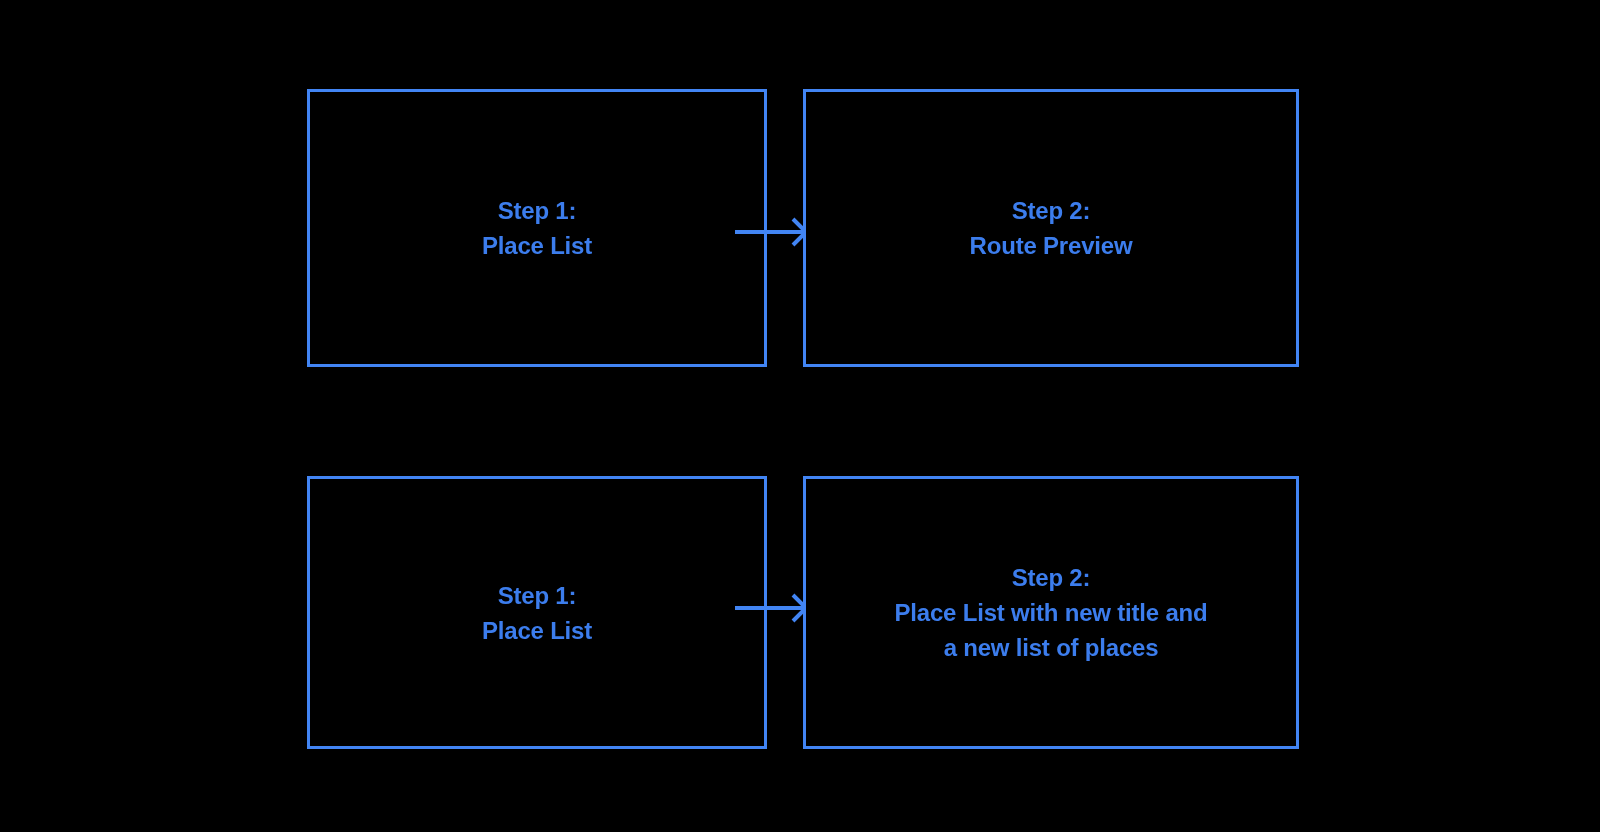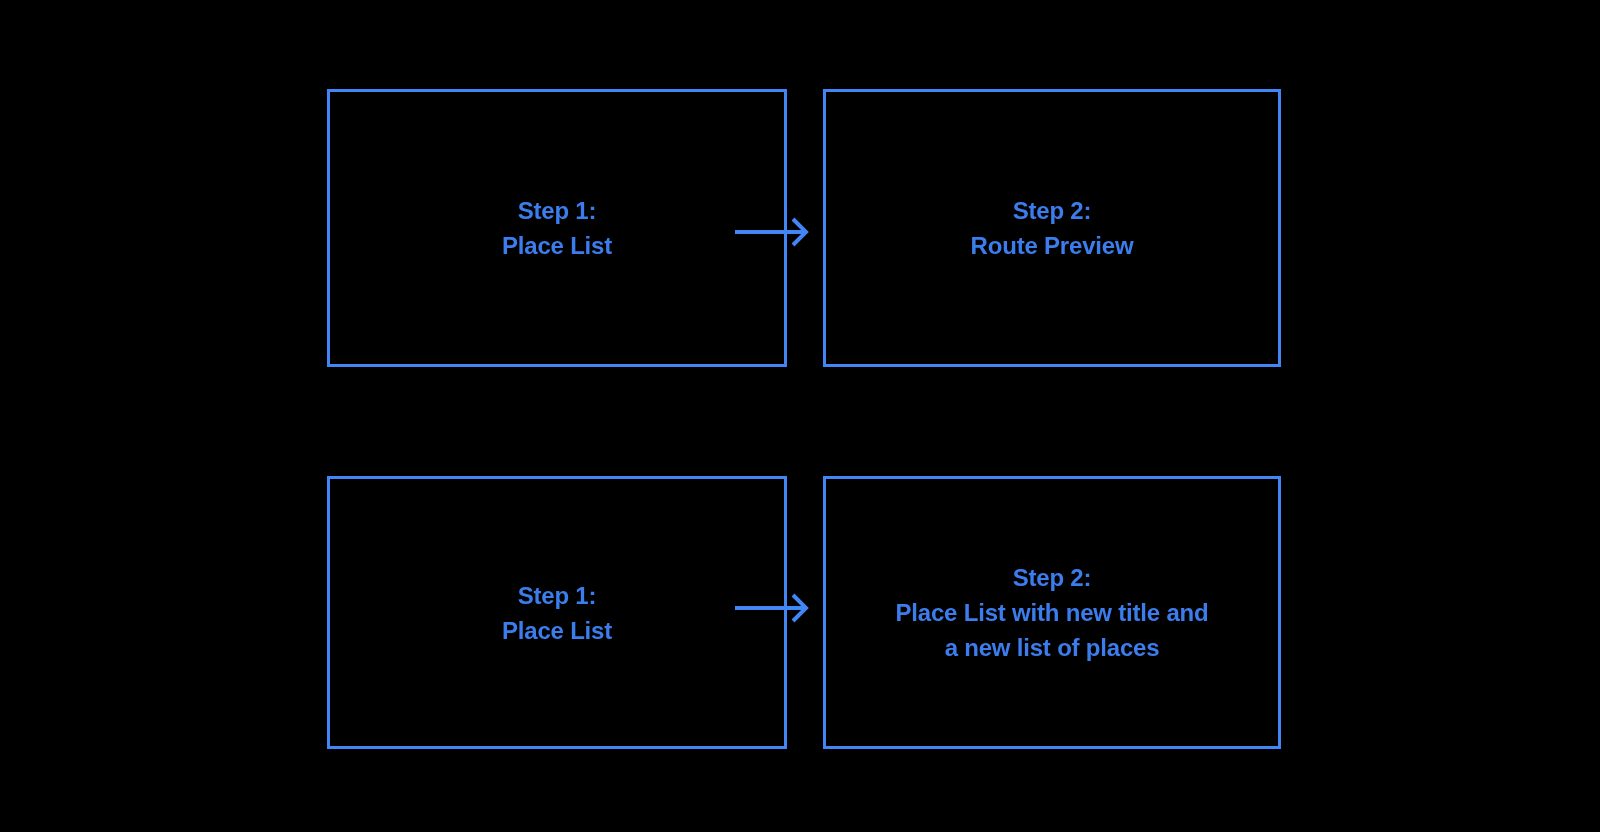--- a/index.html
+++ b/index.html
@@ -36,24 +36,23 @@
   .step-box {
     position: absolute;
     top: 0;
     box-sizing: border-box;
     border: 3px solid #4285f4;
     background: #000000;
     display: flex;
     align-items: center;
     justify-content: center;
     text-align: center;
-    margin-left: 20px;
   }
   .step-box.left  { left: 307px; width: 460px; }
-  .step-box.right { left: 803px; width: 458px; }
+  .step-box.right { left: 803px; width: 496px; }
   #flow-row-0 .step-box { height: 278px; }
   #flow-row-1 .step-box { height: 273px; }
 
   .step-label {
     color: #3c7ded;
     font-family: "Liberation Sans", sans-serif;
     font-size: 24px;
     font-weight: bold;
     line-height: 35px;
     letter-spacing: -0.2px;

